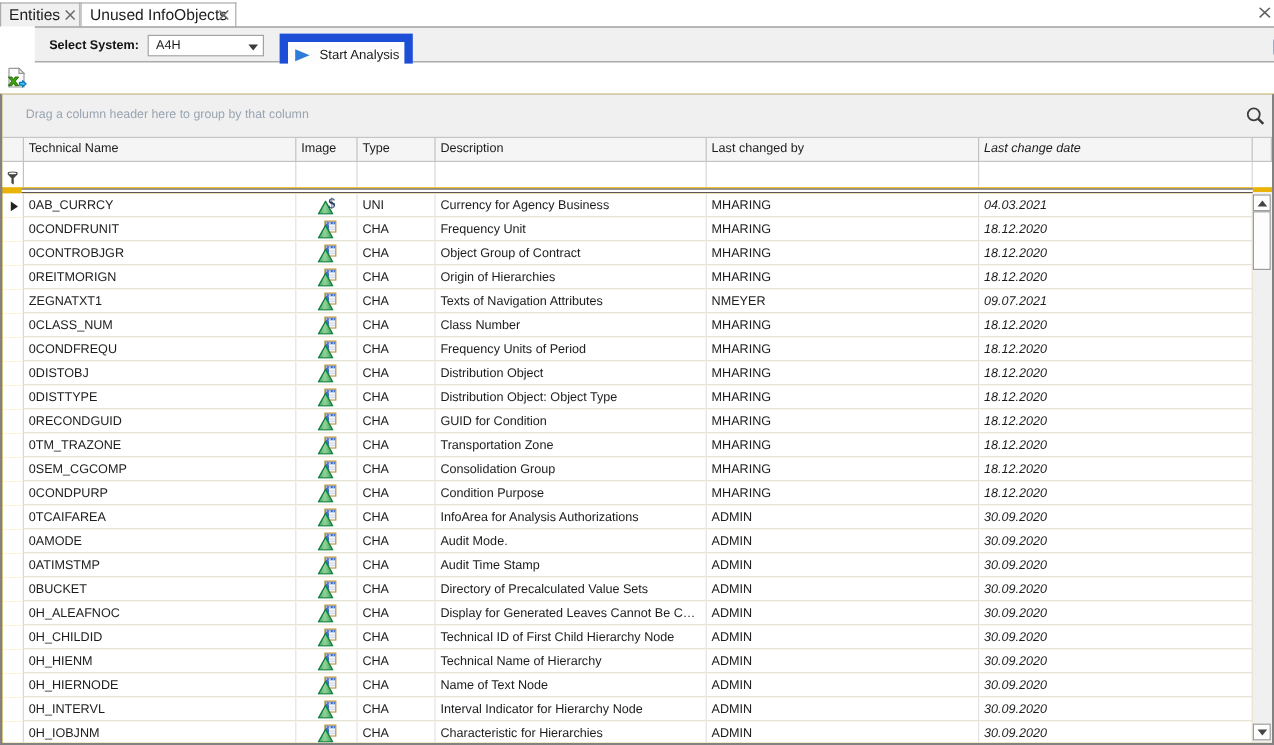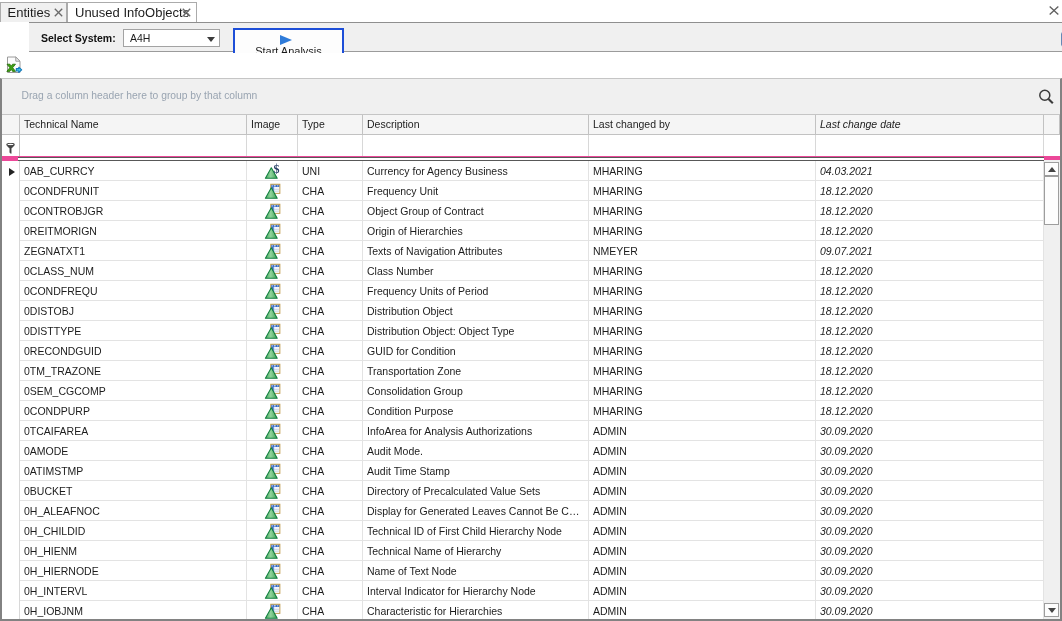--- a/index.html
+++ b/index.html
@@ -21,31 +21,31 @@
 
 
 #toolbar { position:absolute; left:0; top:22px; width:1062px; height:30px; background:#f0f0f0;
   border-top:1px solid #8f8f8f; border-bottom:1px solid #9b9b9b;margin-left:29px; }
 #lblsys { position:absolute; left:12px; top:9px; font-weight:bold; color:#111; font-size:10.5px; }
 #combo { position:absolute; left:94px; top:6px; width:97px; height:18px; background:#fff;
   border:1px solid #a3a3a3; padding:2px 0 0 6px; font-size:10.5px; }
 #combo .arr { position:absolute; right:4px; top:6.5px; width:0; height:0;
   border-left:4.5px solid transparent; border-right:4.5px solid transparent; border-top:5.5px solid #3b3b3b; }
 #startbtn { position:absolute; left:204px; top:5px; width:111px; height:36px; background:#fdfdfd;
-  border:2px solid #1d4ed8; display:flex; align-items:center; justify-content:center; font-size:11px; color:#1a1a1a;flex-direction:column; }
+  border:7px solid #1d4ed8; display:flex; align-items:center; justify-content:center; font-size:11px; color:#1a1a1a; }
 #startbtn .play { width:0; height:0; border-top:5.5px solid transparent; border-bottom:5.5px solid transparent;
   border-left:12px solid #2e7bd9; margin-right:8px; margin-left:2px; }
 #helpbtn { position:absolute; left:1031px; top:8px; }
 
 
 #strip { position:absolute; left:0; top:53px; width:1062px; height:25px; background:#fff; }
 #xlicon { position:absolute; left:6px; top:2px; }
 
 
-#grid { position:absolute; left:0; top:78px; width:1062px; height:543px; background:#ec4899;
+#grid { position:absolute; left:0; top:78px; width:1062px; height:543px; background:#eab308;
   border-left:2px solid #828282; border-right:2px solid #828282; border-bottom:2px solid #828282;
   border-top:1px solid #c5c5c5; }
 #grouppanel { position:absolute; left:0; top:0; width:1058px; height:36px; background:#f0f0f0;
   border-bottom:1px solid #c5c5c5; }
 #grouppanel span { position:absolute; left:19.5px; top:10.5px; color:#99a4b1; font-size:10.3px; }
 #searchicon { position:absolute; left:1036px; top:10px; }
 
 .hrow { position:absolute; left:0; width:1058px; }
 .c { position:absolute; top:0; height:100%; padding:4px 0 0 4px; overflow:hidden; white-space:nowrap; }
 .ind { left:0px; width:18px; }

